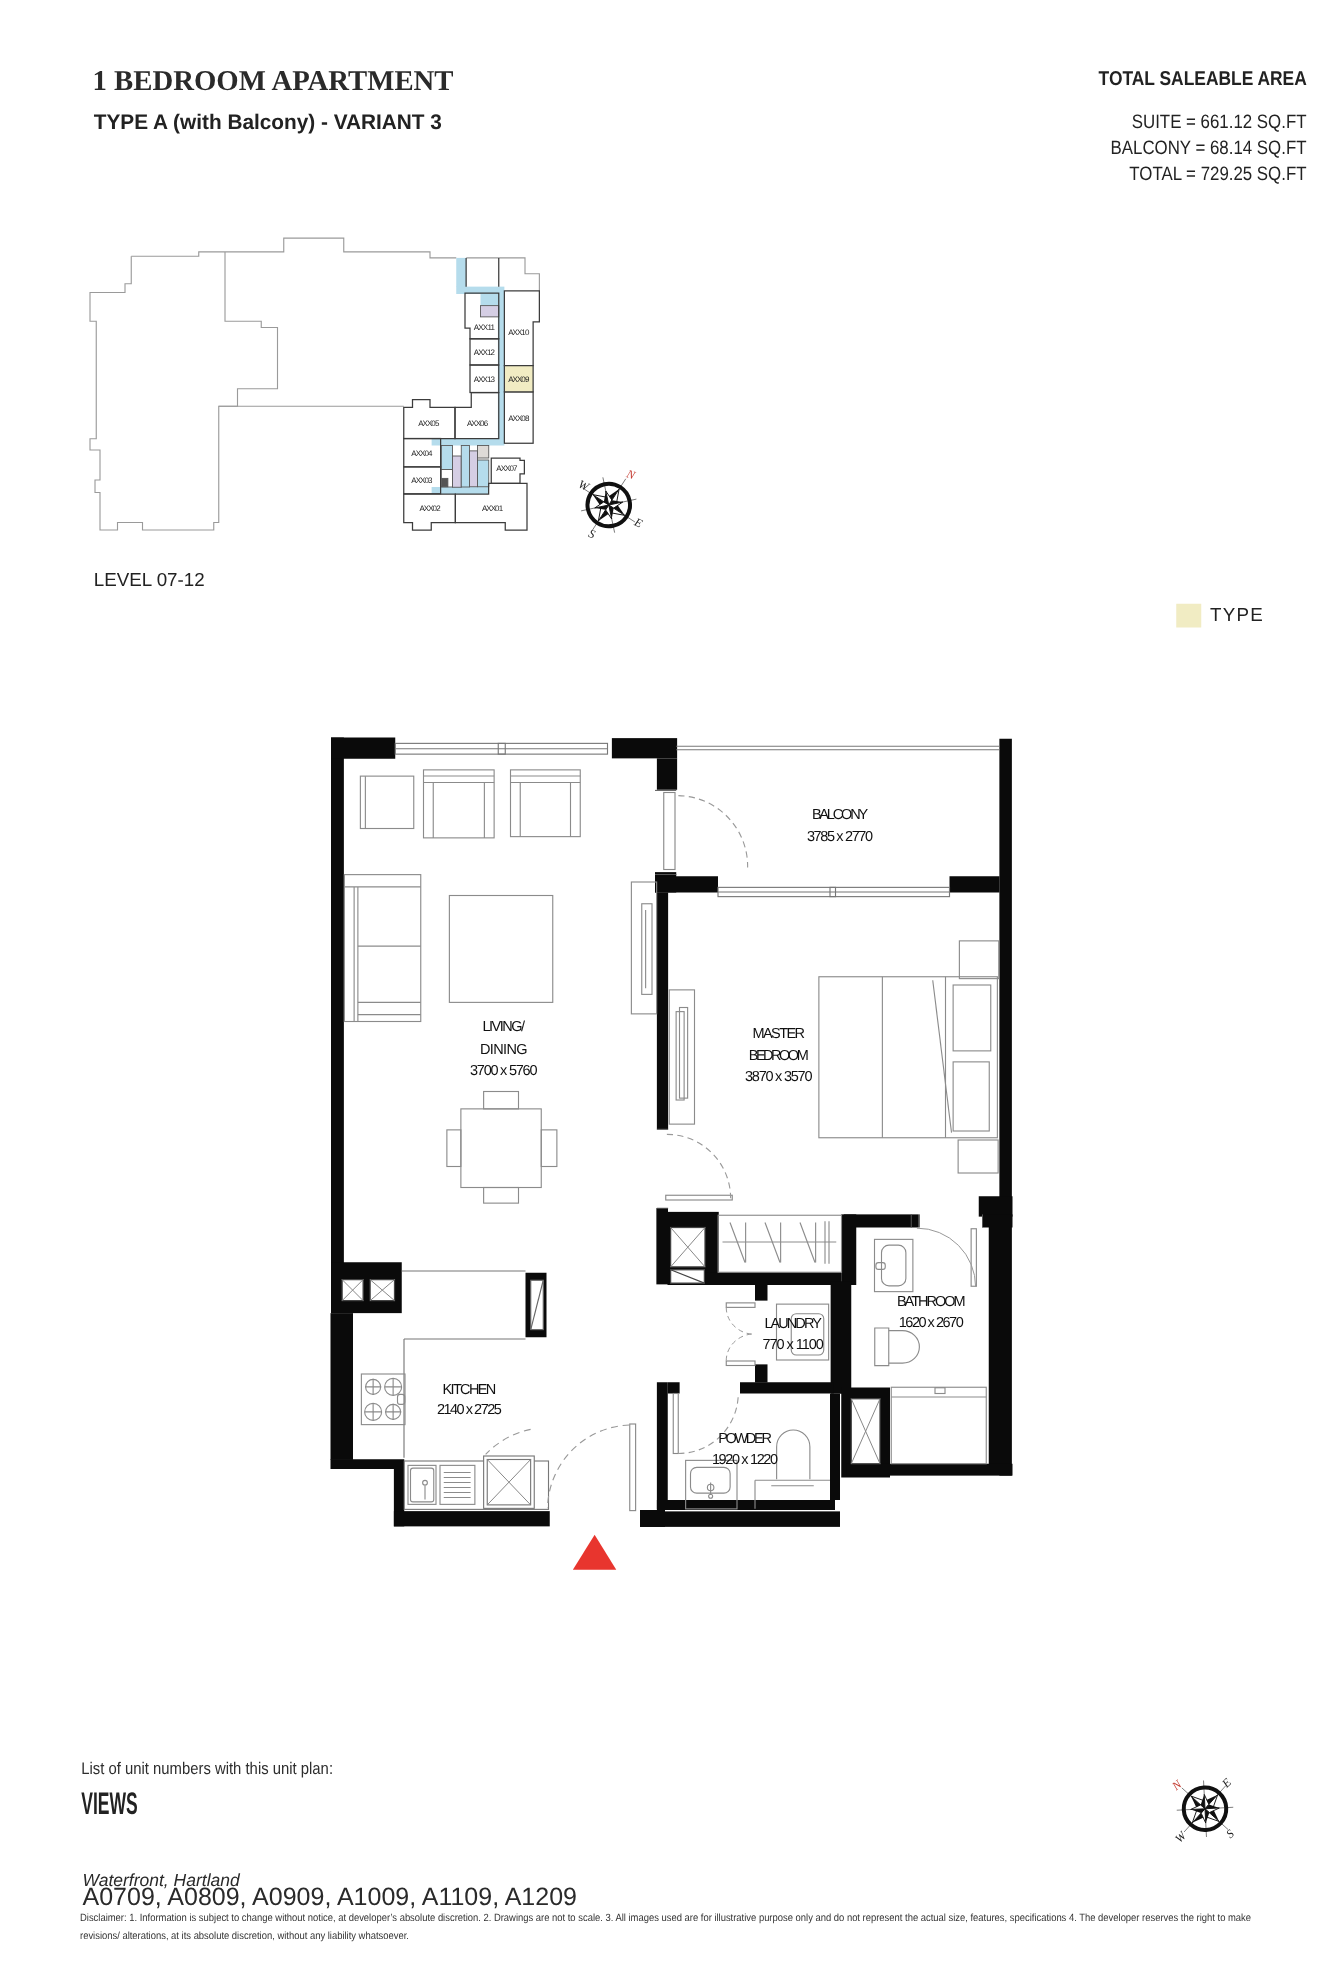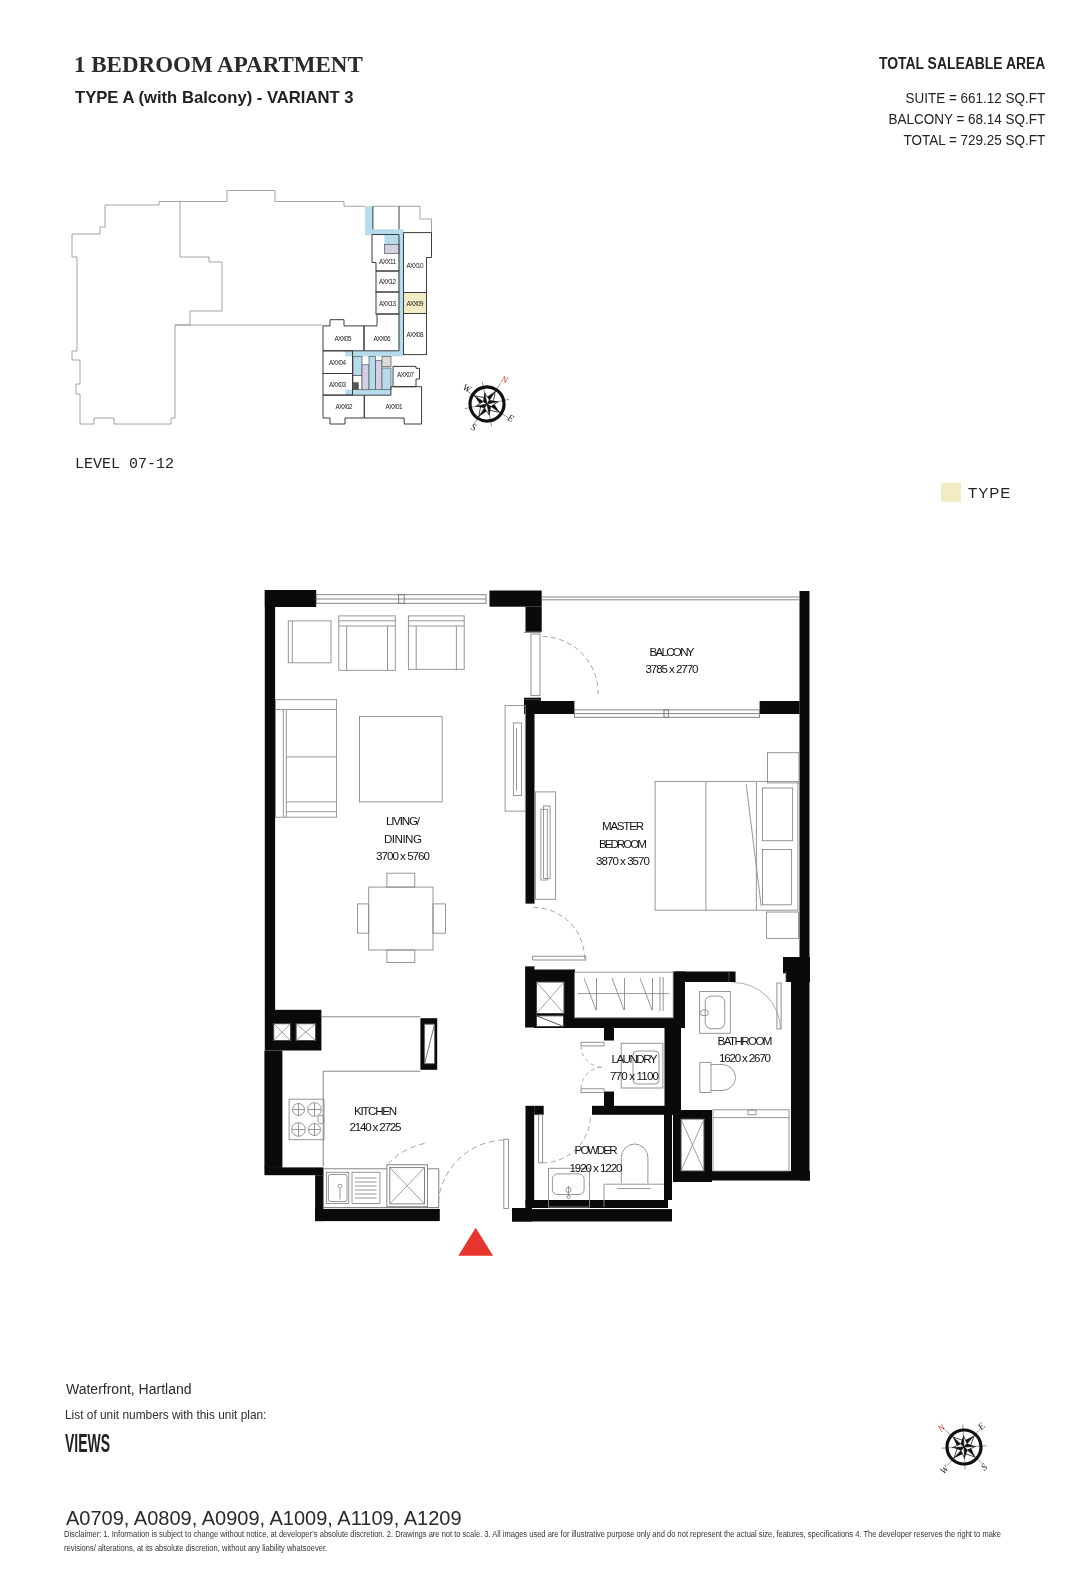--- a/index.html
+++ b/index.html
@@ -126,21 +126,21 @@
           <path d="M0,0 L-4.7,-0.1 L-8.1,-8.1 Z" fill="#101010"></path>
           <path d="M0,0 L-0.1,-4.7 L-8.1,-8.1 Z" fill="#fff" stroke="#101010" stroke-width="0.7"></path>
       </g>
       <text x="16.5" y="-21.5" fill="#c43a30" text-anchor="middle" font-size="9.5" font-style="italic" font-family="Liberation Serif,serif" transform="rotate(20 16.5 -21.5)">N</text>
         <text x="-21.5" y="-13" fill="#222" text-anchor="middle" font-size="9.5" font-style="italic" font-family="Liberation Serif,serif" transform="rotate(25 -21.5 -13)">W</text>
         <text x="22.5" y="17" fill="#222" text-anchor="middle" font-size="9.5" font-style="italic" font-family="Liberation Serif,serif" transform="rotate(25 22.5 17)">E</text>
         <text x="-14.5" y="26" fill="#222" text-anchor="middle" font-size="9.5" font-style="italic" font-family="Liberation Serif,serif" transform="rotate(20 -14.5 26)">S</text>
     </g>
   </svg>
 
-  <div class="abs" style="left:75px;top:456px;font-size:15px;color:#222;font-family:Liberation Mono, monospace;">LEVEL 07-12</div>
+  <div class="abs" style="left:75px;top:456px;font-size:15px;color:#222;">LEVEL 07-12</div>
 
   <div class="abs" style="left:941px;top:483px;width:20px;height:19px;background:#f1ecc3;"></div>
 
   <div class="abs" style="left:968px;top:484px;font-size:15px;letter-spacing:1px;color:#222;">TYPE</div>
 
   <svg class="abs" style="left:250px;top:560px;" width="590" height="710" viewBox="250 560 590 710">
     <g fill="#0a0a0a" stroke="none">
 
       <rect x="264.8" y="590" width="10.3" height="420.5"></rect>
 
@@ -467,21 +467,21 @@
       <text x="745" y="1061.5" textLength="52">1620 x 2670</text>
       <text x="596" y="1154" textLength="43">POWDER</text>
       <text x="596" y="1171.5" textLength="53">1920 x 1220</text>
     </g>
   </svg>
 
   <div class="abs" style="left:65px;top:1407px;font-size:13.5px;color:#2e2e2e;transform:scaleX(0.88);transform-origin:left top;">List of unit numbers with this unit plan:</div>
 
   <div class="abs" style="left:65px;top:1429px;font-weight:bold;font-size:25px;color:#222;transform:scaleX(0.56);transform-origin:left top;">VIEWS</div>
 
-  <div class="abs" style="left:66px;top:1381px;font-size:14px;color:#2a2a2a;">Waterfront, Hartland</div>
+  <div class="abs" style="left:66px;top:1496px;font-size:14px;color:#2a2a2a;font-style:italic;">Waterfront, Hartland</div>
 
   <div class="abs" style="left:66px;top:1483px;font-size:20px;color:#2a2a2a;margin-top:24px;">A0709, A0809, A0909, A1009, A1109, A1209</div>
 
   <svg class="abs" style="left:920px;top:1404px;" width="92" height="92" viewBox="0 0 92 92">
     <g transform="translate(44,43)">
       <g transform="rotate(-48)">
         <g stroke="#777" stroke-width="0.7">
           <line x1="0" y1="-25" x2="0" y2="25"></line>
             <line x1="-25" y1="0" x2="25" y2="0"></line>
           <line x1="-16" y1="-16" x2="16" y2="16"></line>

